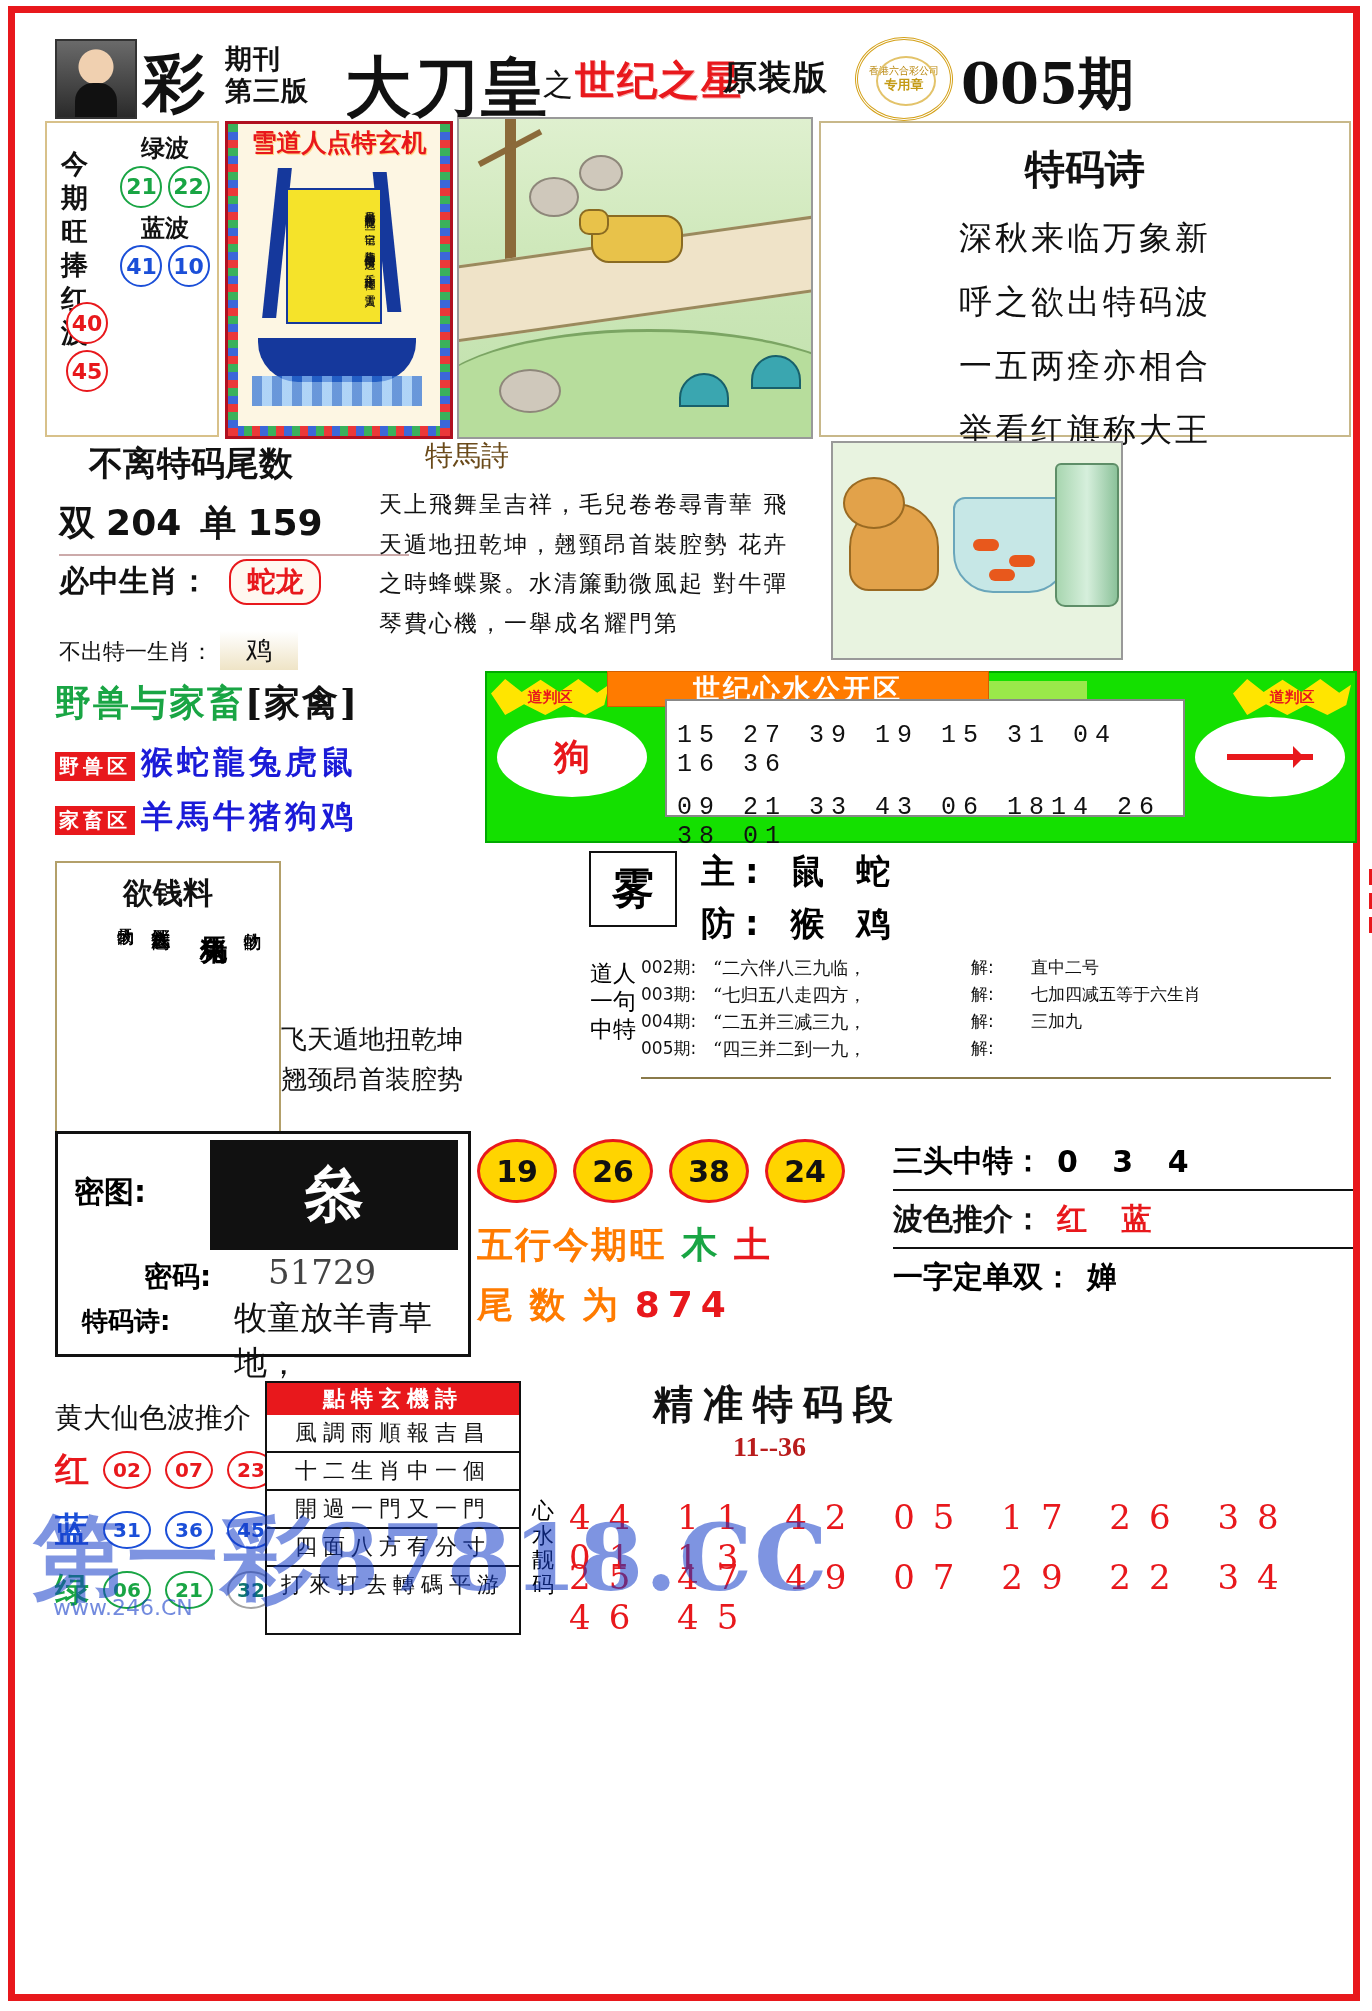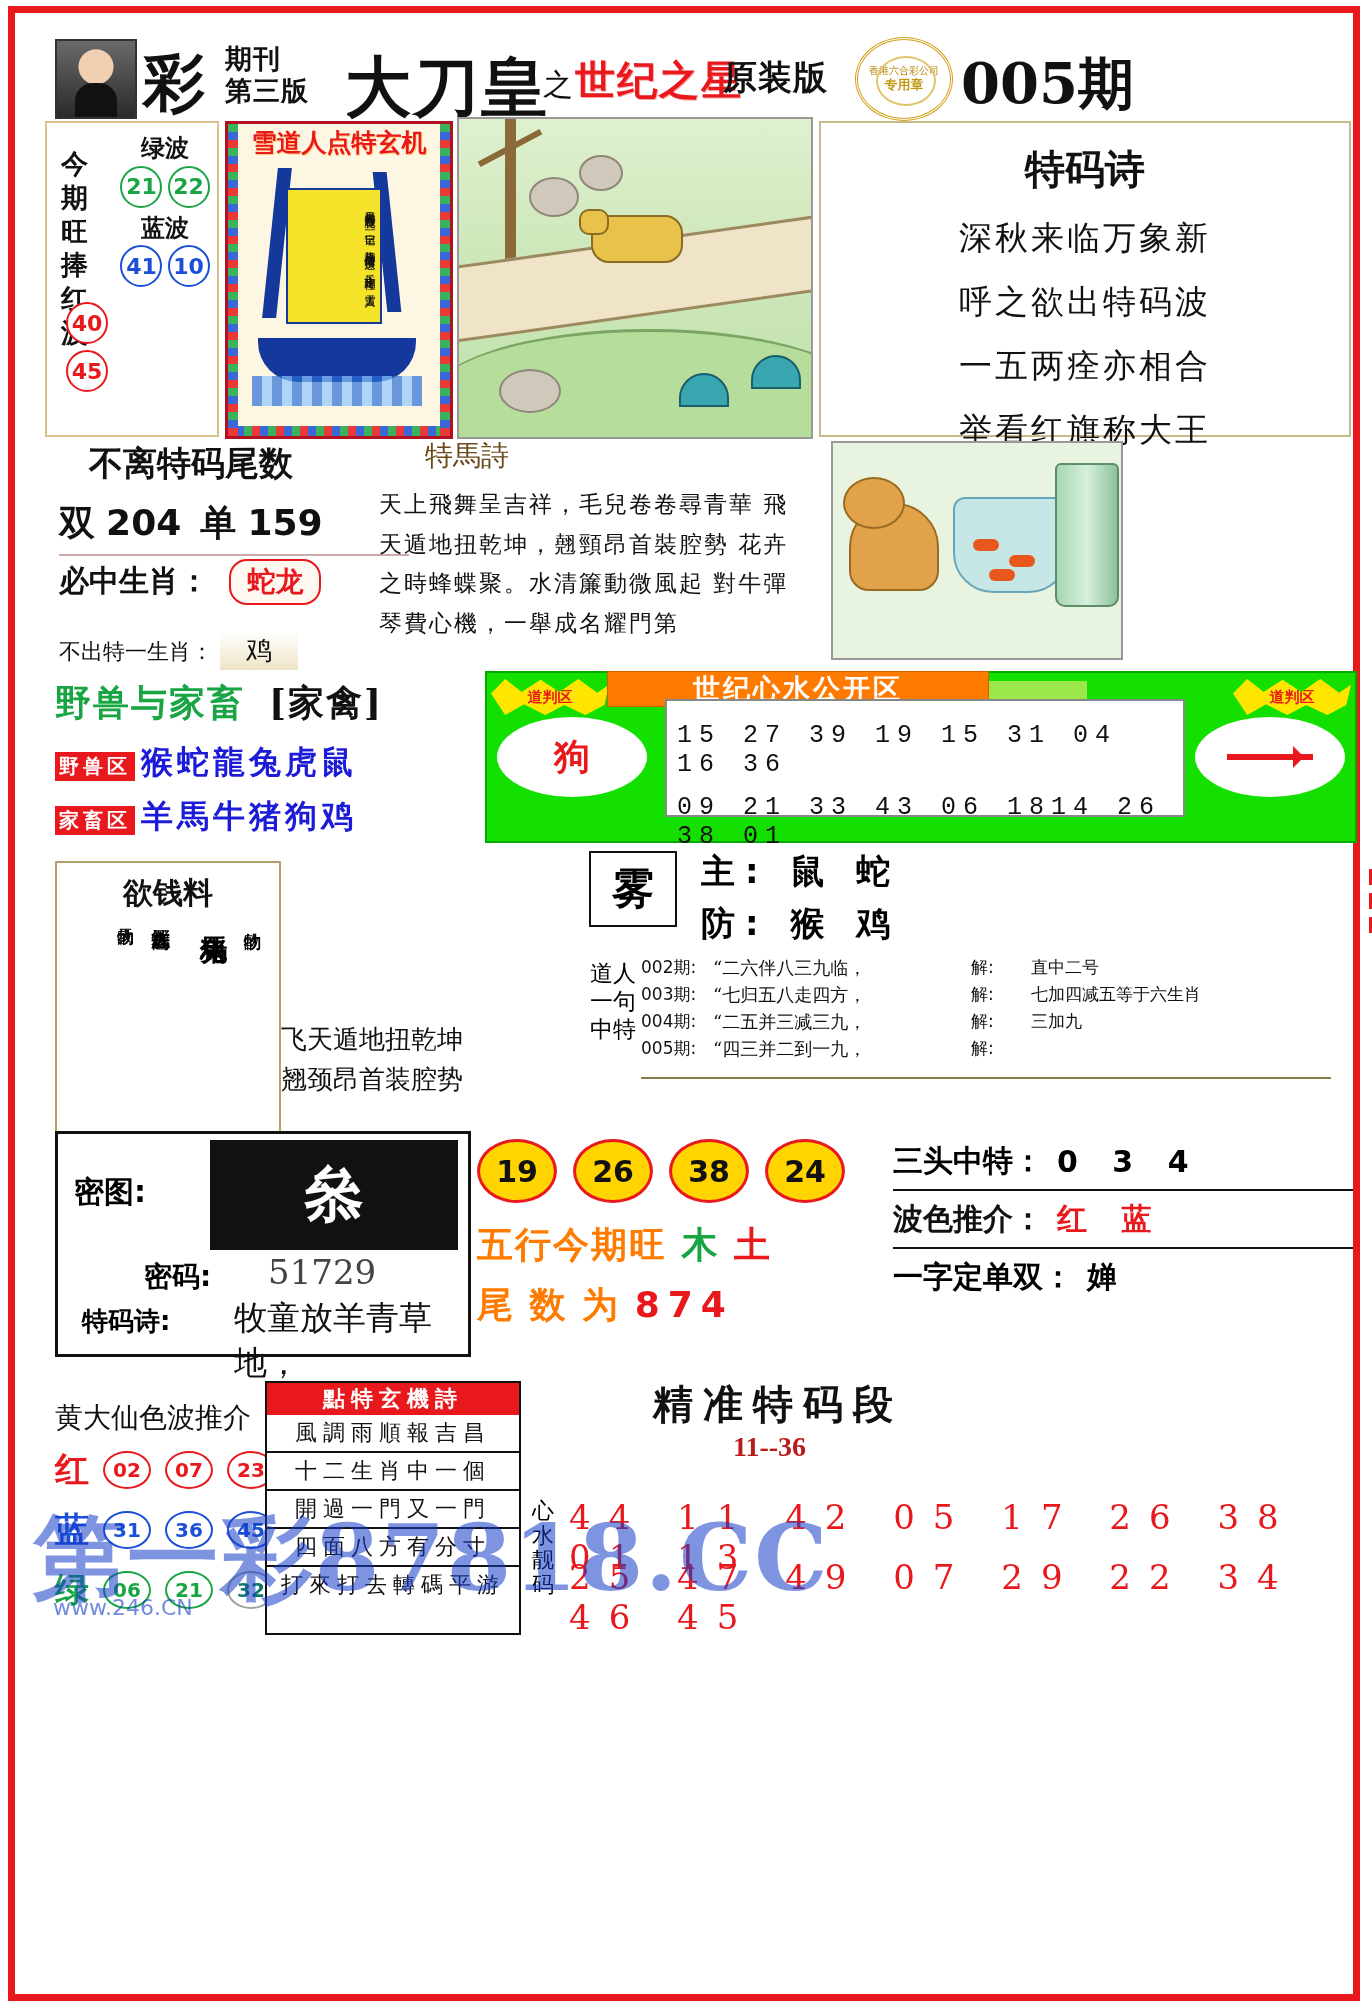--- a/index.html
+++ b/index.html
@@ -93,21 +93,21 @@
   .pic-cat{position:absolute;left:798px;top:412px;width:288px;height:215px;border:2px solid #999;background:#e8f3e0;overflow:hidden;}
   .cat-body{position:absolute;left:16px;top:60px;width:86px;height:84px;background:#e2a24a;border:2px solid #9a6a22;border-radius:44px 44px 20px 20px;}
   .cat-head{position:absolute;left:10px;top:34px;width:58px;height:48px;background:#e2a24a;border:2px solid #9a6a22;border-radius:50%;}
   .bowl{position:absolute;left:120px;top:54px;width:112px;height:92px;background:rgba(170,220,235,.55);border:2px solid #6aa6bb;border-radius:12px 12px 40px 40px;}
   .fish{position:absolute;width:26px;height:12px;background:#e8581c;border-radius:12px;}
   .jar{position:absolute;left:222px;top:20px;width:60px;height:140px;background:linear-gradient(90deg,#a8d6b0,#d6efdc,#8cc29a);border:2px solid #5e8e68;border-radius:6px 6px 10px 10px;}
 
   
   .beast-title{position:absolute;left:22px;top:650px;font-size:36px;font-weight:bold;color:#19a544;
      font-family:"DejaVu Serif","Liberation Serif",serif;letter-spacing:2px;}
-  .beast-title .brk{color:#111;margin-left:24px;}
+  .beast-title .brk{color:#111;}
   .beast-r1{position:absolute;left:22px;top:712px;font-size:32px;font-weight:bold;color:#1b1bd8;letter-spacing:4px;}
   .beast-r2{position:absolute;left:22px;top:766px;font-size:32px;font-weight:bold;color:#1b1bd8;letter-spacing:4px;}
   .beast-tag{display:inline-block;background:#e8181c;color:#fff;font-size:20px;padding:1px 4px;margin-right:6px;}
 
   .open-area{position:absolute;left:452px;top:642px;width:868px;height:168px;background:#14e000;border:2px solid #0a0;}
   .oa-title{position:absolute;left:120px;top:-2px;width:380px;height:34px;background:#ff7b00;color:#fff;
      font-size:27px;font-weight:bold;text-align:center;line-height:34px;letter-spacing:3px;border:1px solid #d35f00;}
   .oa-left{position:absolute;left:10px;top:44px;width:150px;height:80px;background:#fff;border-radius:50%;
      display:flex;align-items:center;justify-content:center;font-size:36px;font-weight:bold;color:#e8181c;}
   .oa-right{position:absolute;right:10px;top:44px;width:150px;height:80px;background:#fff;border-radius:50%;

